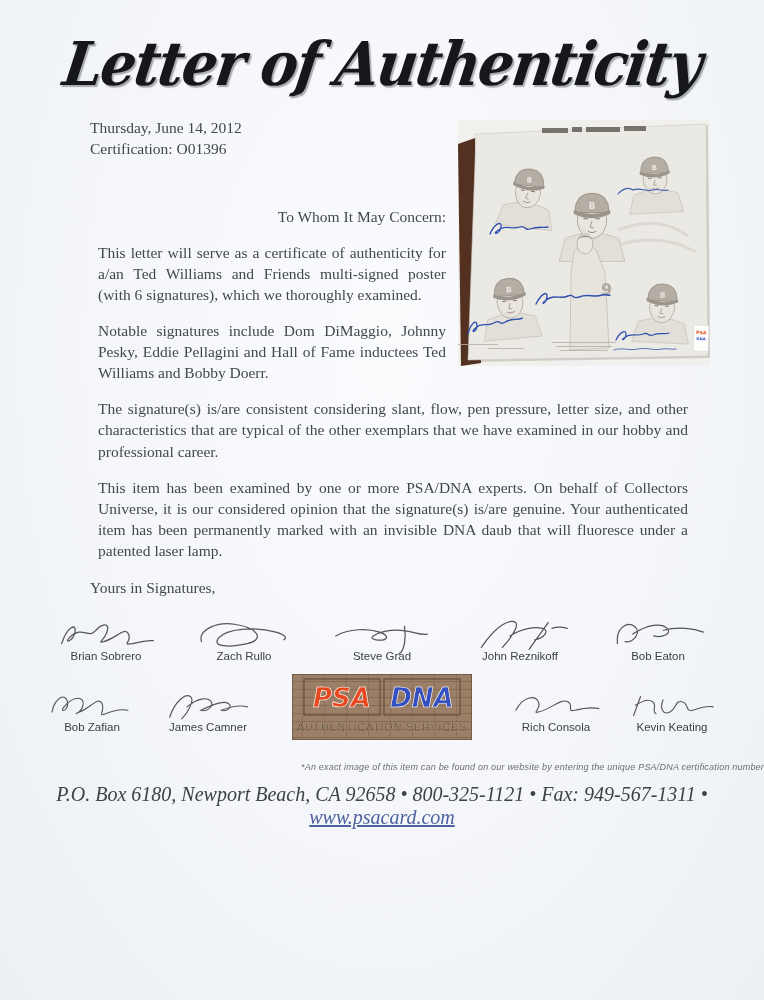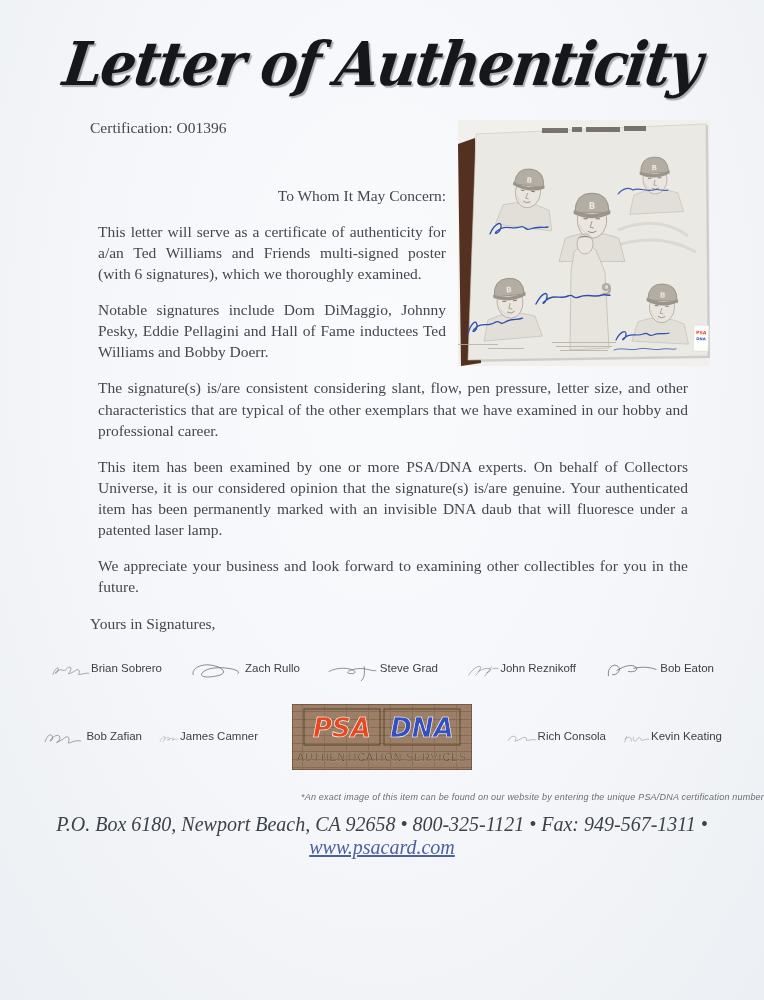--- a/index.html
+++ b/index.html
@@ -34,21 +34,21 @@
   .sig-block { clear:left; margin-top:44px; text-align:center; }
   .master-sig { display:block; margin:0 auto; }
   .team-caption {
     font-family:"Liberation Sans", sans-serif; font-size:13.5px; color:#35373b;
     margin-top:-8px;
   }
   
   .experts-row { display:flex; justify-content:center; align-items:flex-end; }
   .row1 { margin-top:14px; gap:26px; }
   .row2 { margin-top:12px; gap:16px; align-items:center; }
-  .expert { display:flex; flex-direction:row; align-items:center; width:112px; }
+  .expert { display:flex; flex-direction:column; align-items:center; width:112px; }
   .row2 .expert { width:100px; }
   .expert .name {
     font-family:"Liberation Sans", sans-serif; font-size:11.5px; color:#3d4045;
     margin-top:-6px; white-space:nowrap;
   }
   .stamp-wrap { margin:0 18px; }
   
   .footnote {
     text-align:right; font-family:"Liberation Sans", sans-serif; font-style:italic;
     font-size:9px; color:#6b6e74; margin-top:18px; letter-spacing:.2px;
@@ -130,33 +130,33 @@
 
         <g transform="translate(236,205) rotate(2)">
           <rect x="0" y="0" width="15" height="26" fill="#fdfdfc" stroke="#d6d3cc" stroke-width="0.5"></rect>
           <text x="7.5" y="9" text-anchor="middle" font-family="DejaVu Sans, sans-serif" font-size="4.6" font-weight="bold" fill="#e8481f">PSA</text>
           <text x="7.5" y="15" text-anchor="middle" font-family="DejaVu Sans, sans-serif" font-size="3.8" font-weight="bold" fill="#3450c0">DNA</text>
         </g>
       </svg>
     </div>
 
     <div class="date-block">
+      <div>Thursday, June 14, 2012</div>
       <div>
         <span>Certification:</span>
         <span>O01396</span>
       </div>
     </div>
 
     <p class="salutation">To Whom It May Concern:</p>
 
     <p class="para">This letter will serve as a certificate of authenticity for a/an Ted Williams and Friends multi-signed poster (with 6 signatures), which we thoroughly examined.</p>
     <p class="para">Notable signatures include Dom DiMaggio, Johnny Pesky, Eddie Pellagini and Hall of Fame inductees Ted Williams and Bobby Doerr.</p>
     <p class="para">The signature(s) is/are consistent considering slant, flow, pen pressure, letter size, and other characteristics that are typical of the other exemplars that we have examined in our hobby and professional career.</p>
     <p class="para">This item has been examined by one or more PSA/DNA experts. On behalf of Collectors Universe, it is our considered opinion that the signature(s) is/are genuine. Your authenticated item has been permanently marked with an invisible DNA daub that will fluoresce under a patented laser lamp.</p>
-    <p class="para">We appreciate your business and look forward to examining other collectibles for you in the future.</p>
 
     <p class="closing">Yours in Signatures,</p>
   </div>
 
 
   <div class="experts-row row1">
     <div class="expert">
       <svg width="105" height="42" viewBox="0 0 110 42">
           <path d="M8,30 C14,12 24,8 22,18 C20,28 10,30 16,24 C30,10 36,26 44,16 C50,9 58,8 56,16 C54,26 44,30 52,28 C66,24 74,12 78,20 C82,28 70,32 82,30 C92,28 98,26 104,27" stroke="#55565a" stroke-width="1.3" fill="none" stroke-linecap="round"></path>
         </svg>

